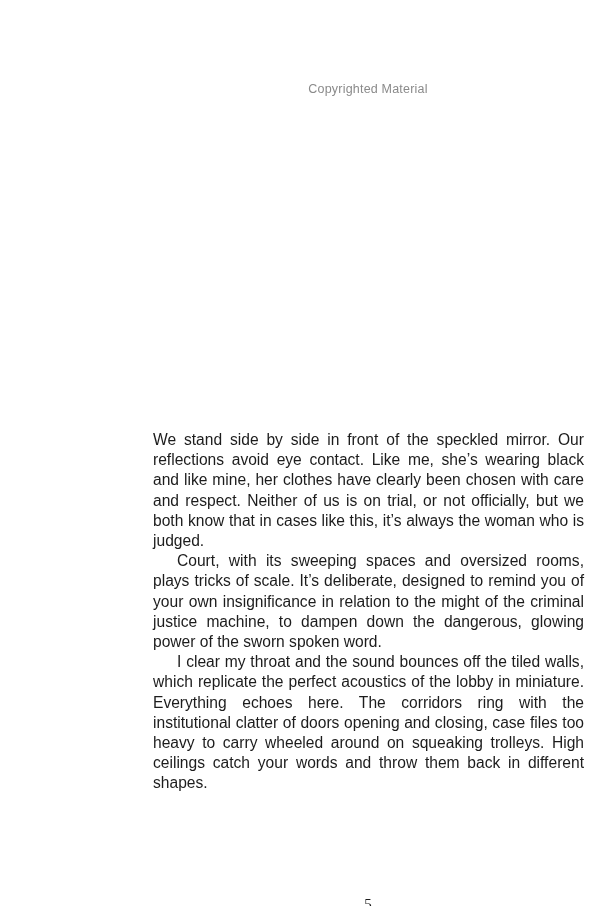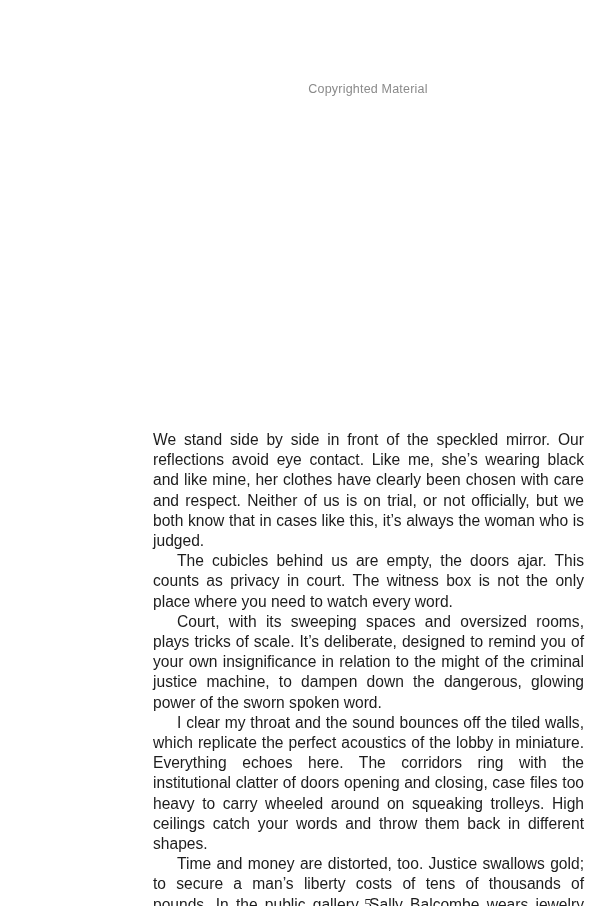--- a/index.html
+++ b/index.html
@@ -67,23 +67,21 @@
 </style>
 </head>
 <body>
 
 <div class="page">
 
   <div class="copyright top">Copyrighted Material</div>
 
   <div class="text-block">
     <p class="no-indent">We stand side by side in front of the speckled mirror. Our reflections avoid eye contact. Like me, she’s wearing black and like mine, her clothes have clearly been chosen with care and respect. Neither of us is on trial, or not officially, but we both know that in cases like this, it’s always the woman who is judged.</p>
-    <p>The cubicles behind us are empty, the doors ajar. This counts as privacy in court. The witness box is not the only place where you need to watch every word.</p>
     <p>Court, with its sweeping spaces and oversized rooms, plays tricks of scale. It’s deliberate, designed to remind you of your own insignificance in relation to the might of the criminal justice machine, to dampen down the dangerous, glowing power of the sworn spoken word.</p>
     <p>I clear my throat and the sound bounces off the tiled walls, which replicate the perfect acoustics of the lobby in miniature. Everything echoes here. The corridors ring with the institutional clatter of doors opening and closing, case files too heavy to carry wheeled around on squeaking trolleys. High ceilings catch your words and throw them back in different shapes.</p>
-    <p>Time and money are distorted, too. Justice swallows gold; to secure a man’s liberty costs of tens of thousands of pounds. In the public gallery, Sally Balcombe wears jewelry worth the price of a</p>
   </div>
 
   <div class="page-number">5</div>
 
   <div class="copyright bottom">Copyrighted Material</div>
 
 </div>
 
 </body></html>

